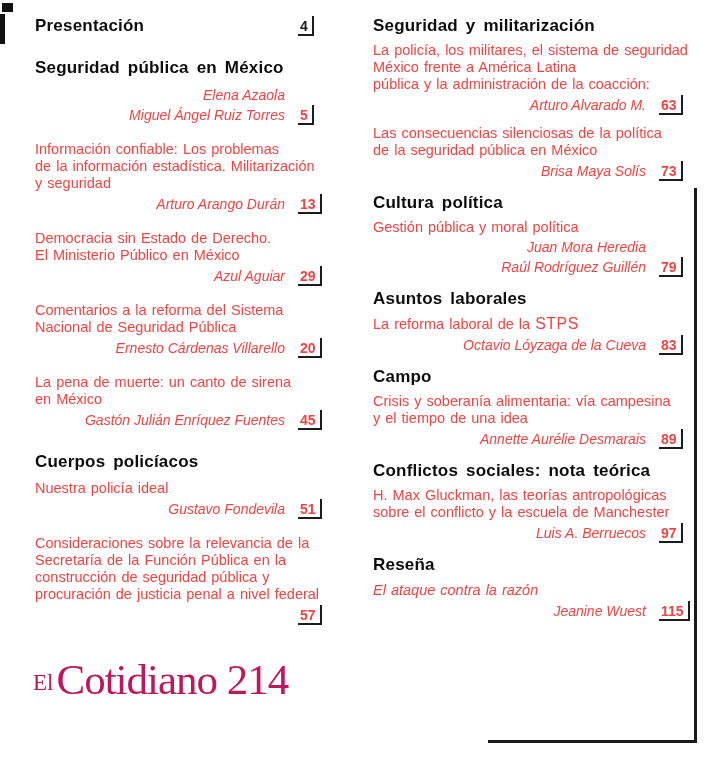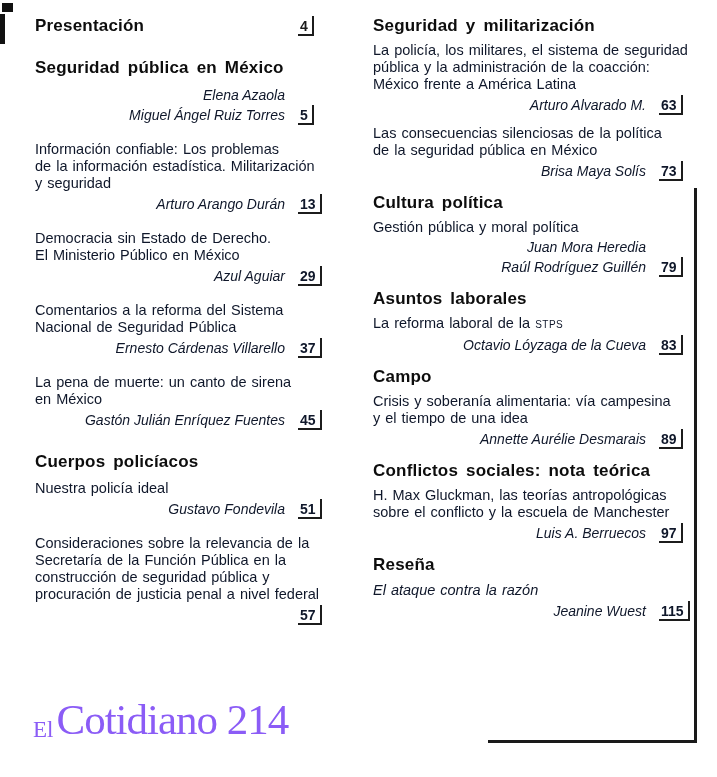--- a/index.html
+++ b/index.html
@@ -14,40 +14,40 @@
 
   h2.section-title{
     font-size:17px;line-height:19px;font-weight:bold;color:#0d0d0d;
     letter-spacing:.2px;word-spacing:3px;margin:12px 0 7px;
   }
   .col-left h2.section-title{margin:22px 0 9px;}
   .col h2.section-title:first-child{margin-top:0;}
   .section-row{display:flex;justify-content:space-between;align-items:flex-start;}
   .section-row h2.section-title{margin:0;}
 
-  .article{margin-bottom:10px;font-size:14.5px;color:#0f172a;}
+  .article{margin-bottom:10px;font-size:14.5px;color:#ef4444;}
   .col-left .article{margin-bottom:16px;}
   .line{line-height:17px;word-spacing:1px;}
   .line.italic{font-style:italic;margin-top:8px;}
-  .smallcaps{font-size:10px;letter-spacing:.5px;}
+  .smallcaps{font-size:16px;letter-spacing:.5px;}
 
   .authors{margin-top:2px;}
   .author-line{display:flex;justify-content:flex-end;align-items:flex-end;line-height:19px;}
   .author{font-style:italic;font-size:14px;white-space:nowrap;}
   .page-slot{flex:0 0 48px;width:48px;display:flex;justify-content:flex-start;
     padding-left:13px;box-sizing:border-box;}
   .page-num{
     font-weight:600;font-size:14px;line-height:15px;font-style:normal;
     padding:3px 4px 0 2px;
     border-bottom:2px solid #1c1c1c;border-right:2px solid #1c1c1c;
   }
 
   .masthead{
-    position:absolute;left:33px;top:698px;display:flex;align-items:flex-end;
-    font-family:"Liberation Serif",serif;color:#8b5cf6;
+    position:absolute;left:33px;top:658px;display:flex;align-items:center;
+    font-family:"Liberation Serif",serif;color:#be185d;
   }
   .masthead .el{font-size:23px;line-height:1;margin:6px 3px 0 0;}
   .masthead .title{font-size:43px;line-height:1;letter-spacing:-1px;}
 
   .v-rule{position:absolute;left:694px;top:188px;width:3px;height:555px;background:#1a1a1a;}
   .h-rule{position:absolute;left:488px;top:740px;width:209px;height:3px;background:#1a1a1a;}
   .artifact-square{position:absolute;left:2px;top:3px;width:11px;height:9px;background:#111;}
   .artifact-bar{position:absolute;left:0;top:14px;width:5px;height:30px;background:#111;}
 </style>
 </head>
@@ -109,21 +109,21 @@
     </div>
   </div>
 
   <div class="article">
     <div class="line">Comentarios a la reforma del Sistema</div>
     <div class="line">Nacional de Seguridad Pública</div>
     <div class="authors">
       <div class="author-line">
         <span class="author">Ernesto Cárdenas Villarello</span>
         <span class="page-slot">
-            <span class="page-num">37</span>
+            <span class="page-num">20</span>
           </span>
       </div>
     </div>
   </div>
 
   <div class="article">
     <div class="line">La pena de muerte: un canto de sirena</div>
     <div class="line">en México</div>
     <div class="authors">
       <div class="author-line">
@@ -164,22 +164,22 @@
   </div>
 
 </div>
 
 <div class="col col-right">
 
   <h2 class="section-title">Seguridad y militarización</h2>
 
   <div class="article">
     <div class="line">La policía, los militares, el sistema de seguridad</div>
+    <div class="line">México frente a América Latina</div>
     <div class="line">pública y la administración de la coacción:</div>
-    <div class="line">México frente a América Latina</div>
     <div class="authors">
       <div class="author-line">
         <span class="author">Arturo Alvarado M.</span>
         <span class="page-slot">
             <span class="page-num">63</span>
           </span>
       </div>
     </div>
   </div>
 

